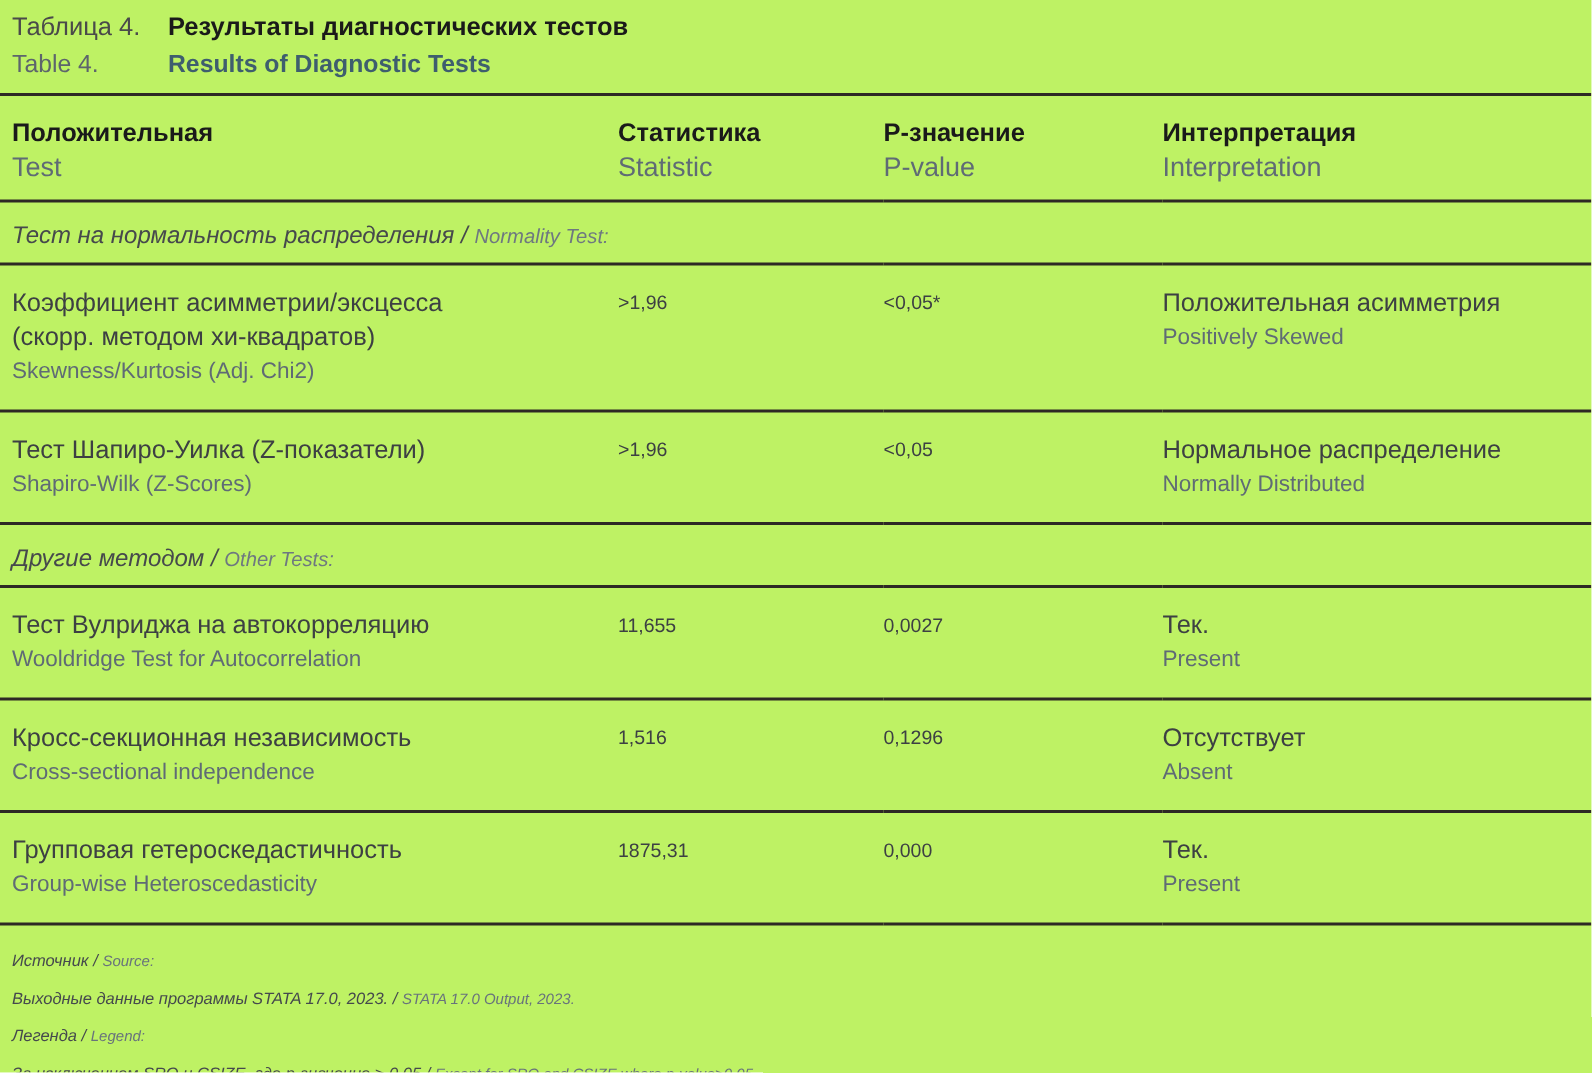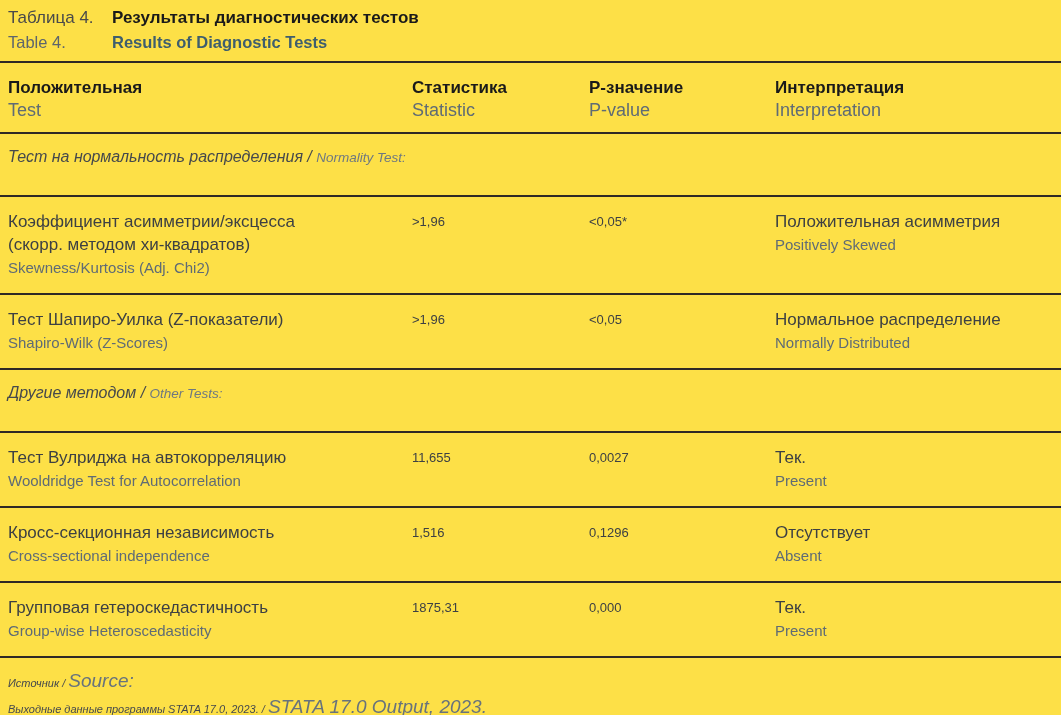--- a/index.html
+++ b/index.html
@@ -1,52 +1,52 @@
 <!DOCTYPE html>
 <html><head>
 <meta charset="utf-8">
 <style>
   * { margin:0; padding:0; box-sizing:border-box; }
   html,body { background:#ffffff; }
   .page {
-    width:1061px; height:715px; background:#fde047; overflow:hidden;
+    width:1061px; height:715px; background:#bef264; overflow:hidden;
     font-family:"Liberation Sans","DejaVu Sans",sans-serif;
     color:#3d4043;
   }
   
   .caption { padding:6px 0 6px 8px; border-bottom:2px solid #2e2925; }
   .cap-line { line-height:24px; white-space:nowrap; }
   .cap-label { display:inline-block; width:104px; font-size:17px; color:#4a4a4a; }
   .cap-title-ru { font-size:17px; font-weight:bold; color:#1a1a1a; }
   .cap-line.en .cap-label { font-size:16.5px; color:#5d656c; }
   .cap-title-en { font-size:16.5px; font-weight:bold; color:#3e5e6e; }
   
   table.diag { width:100%; border-collapse:collapse; table-layout:fixed; }
   col.c1 { width:412px; } col.c2 { width:177px; } col.c3 { width:186px; }
   th, td { vertical-align:top; text-align:left; font-weight:normal; }
   thead th { border-bottom:2px solid #2e2925; padding:13px 0 12px 0; }
   thead th:first-child, .data-row td:first-child, .section-row td { padding-left:8px; }
   .h-ru { font-size:17px; font-weight:bold; color:#1a1a1a; line-height:24px; }
   .h-en { font-size:18px; color:#5f6b75; line-height:20px; }
   .section-row td {
-    border-bottom:2px solid #2e2925; padding-top:14px; padding-bottom:29px;
+    border-bottom:2px solid #2e2925; padding-top:14px; padding-bottom:8px;
     font-style:italic;
   }
   .sec-ru, .sec-sep { font-size:16px; color:#46494c; }
   .sec-en { font-size:13.5px; color:#6e7880; }
   .data-row td { border-bottom:2px solid #2e2925; padding-top:13px; padding-bottom:15px; }
   .c-ru { font-size:17px; color:#3d4043; line-height:23px; max-width:340px; }
   .c-ru.wide { max-width:276px; }
   .c-en { font-size:15px; color:#5f6b75; line-height:20px; margin-top:2px; max-width:340px; }
   td.num { font-size:13px; color:#3d4043; line-height:23px; }
   
   .notes { padding:11px 0 0 8px; font-style:italic; }
   .note-line { line-height:23px; }
   .n-ru, .n-sep { font-size:11px; color:#45494d;margin-top:40px; }
-  .n-en { font-size:19px; color:#68737c; }
+  .n-en { font-size:10px; color:#68737c; }
 </style>
 </head>
 <body>
 
 <div class="page">
 
   <div class="caption">
     <div class="cap-line ru">
       <span class="cap-label">Таблица 4.</span><span class="cap-title-ru">Результаты диагностических тестов</span>
     </div>

